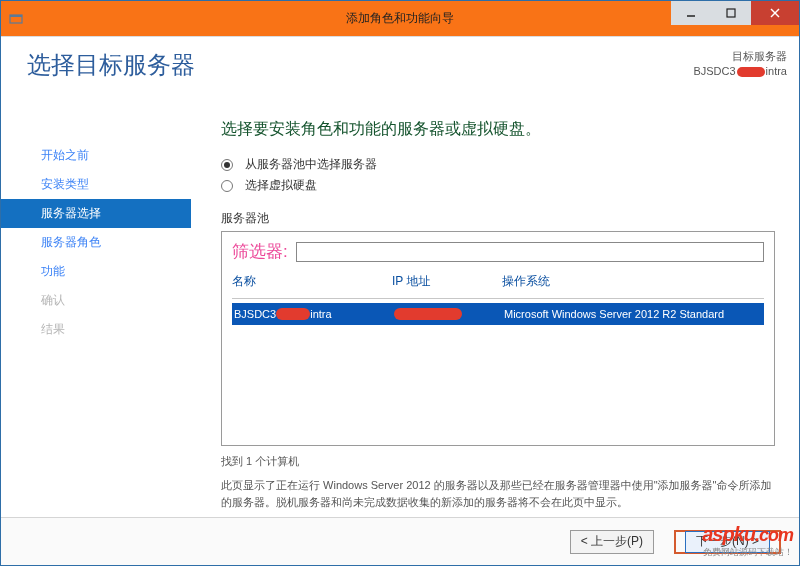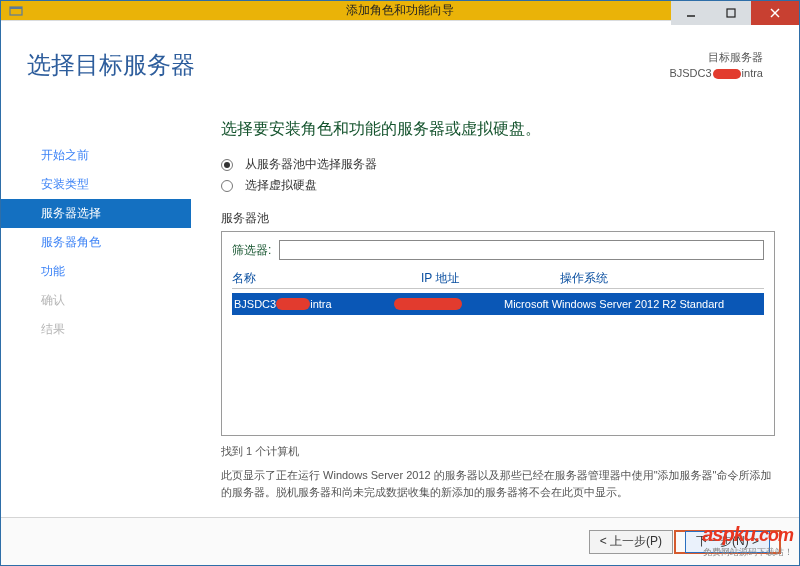--- a/index.html
+++ b/index.html
@@ -1,59 +1,59 @@
 <!DOCTYPE html>
 <html><head>
 <meta charset="utf-8">
 <style>
   * { box-sizing: border-box; font-family: "Microsoft YaHei", "Segoe UI", sans-serif; }
   body { margin:0; background:#ccc; }
   .window { width:800px; height:566px; background:#fff; border:1px solid #2e6ea8; position:relative; }
-  .titlebar { height:20px; background:#eab308; border-bottom:1px solid #dadcde; display:flex; align-items:center; position:relative; }
+  .titlebar { height:36px; background:#f97316; border-bottom:1px solid #dadcde; display:flex; align-items:center; position:relative; }
   .titlebar .icon { width:18px; height:18px; margin:0 6px; display:flex; align-items:center; justify-content:center; }
   .titlebar .title { position:absolute; left:0; right:0; text-align:center; font-size:12px; color:#222; pointer-events:none; }
   .win-btns { position:absolute; right:0; top:0; display:flex; }
   .win-btn { width:40px; height:24px; display:flex; align-items:center; justify-content:center; font-size:12px; color:#222; }
   .win-btn.close { background:#c84031; color:#fff; width:48px; }
   .win-btn.min,.win-btn.max { background:#d9dde1; }
   .content { position:absolute; top:28px; left:0; right:0; bottom:0; }
-  .header-row { padding:20px 36px 10px 26px; display:flex; justify-content:space-between;align-items:flex-end; }
+  .header-row { padding:20px 12px 10px 26px; display:flex; justify-content:space-between; }
   .page-title { font-size:24px; color:#2d5d9c; font-weight:300; }
   .target-box { text-align:right; font-size:11px; color:#555; line-height:1.4; }
   .target-box .server-name { color:#555; }
   .red-blob { display:inline-block; width:28px; height:10px; background:#e23b2e; border-radius:6px; vertical-align:middle; margin:0 1px; }
   .body-row { position:absolute; top:90px; left:0; right:0; bottom:50px; display:flex; }
   .sidebar { width:190px; padding:22px 0 0 0; }
   .sidebar-item { font-size:12px; color:#3b82f6; padding:6px 0 6px 40px; cursor:pointer; }
   .sidebar-item.active { background:#1470c1; color:#fff; }
   .sidebar-item.disabled { color:#b5b5b5; }
   .main { flex:1; padding:0 24px 0 30px; font-size:12px; color:#333; }
   .instruction { font-size:16px; margin-bottom:16px; color:#14532d; }
   .radio-row { display:flex; align-items:center; gap:12px; margin:4px 0 4px 0; }
   .radio { width:12px; height:12px; border:1px solid #777; border-radius:50%; display:flex; align-items:center; justify-content:center; }
   .radio.checked::after { content:""; width:6px; height:6px; background:#333; border-radius:50%; }
   .section-label { margin:16px 0 4px 0; font-size:12px; color:#333; }
   .pool-box { border:1px solid #9a9a9a; padding:8px 10px 10px 10px; }
   .filter-row { display:flex; align-items:center; gap:8px; margin-bottom:10px; }
-  .filter-row label { font-size:12px; color:#14532d; }
+  .filter-row label { font-size:17px; color:#ec4899; }
   .filter-row input { flex:1; height:20px; border:1px solid #888; font-size:12px; padding:0 4px; background:#fff; }
-  .grid-head { display:flex; font-size:12px; color:#0a4fa0; border-bottom:1px solid #c7c7c7; padding-bottom:1px;gap:29px; }
+  .grid-head { display:flex; font-size:12px; color:#0a4fa0; border-bottom:1px solid #c7c7c7; padding-bottom:8px; }
   .col-name { width:160px; }
   .col-ip { width:110px; }
   .col-os { flex:1; }
   .grid-row { display:flex; align-items:center; font-size:12px; color:#fff; background:#0a57b6; height:22px; margin-top:4px; }
   .grid-row .c { padding:0 2px; font-size:11px; }
   .grid-row .col-name { width:160px; display:flex; align-items:center; }
   .grid-row .col-ip { width:110px; display:flex; align-items:center; }
   .grid-row .col-os { flex:1; }
   .red-pill { display:inline-block; background:#e23b2e; border-radius:8px; height:12px; }
   .grid-body-space { height:110px; }
   .found { font-size:11px; color:#555; margin:8px 0 8px 0; }
   .desc { font-size:11px; color:#555; line-height:1.5; }
-  .footer { position:absolute; left:0; right:0; bottom:0; height:48px; border-top:1px solid #d5d5d5; display:flex; align-items:center; justify-content:flex-end; gap:1px; padding-right:18px; background:#fafafa; }
+  .footer { position:absolute; left:0; right:0; bottom:0; height:48px; border-top:1px solid #d5d5d5; display:flex; align-items:center; justify-content:flex-end; gap:20px; padding-right:18px; background:#fafafa; }
   .btn { height:24px; min-width:84px; border:1px solid #9a9a9a; background:#f3f3f3; font-size:12px; color:#333; display:flex; align-items:center; justify-content:center; padding:0 10px; cursor:pointer; }
   .btn.disabled { color:#b0b0b0; }
   .btn.next-wrap { border:2px solid #d45a2e; padding:9px; background:transparent; }
   .btn.next-inner { border:1px solid #2a6fc0; background:#eaf1fb; height:22px; min-width:80px; }
   .watermark { position:absolute; right:6px; bottom:6px; font-size:20px; font-weight:bold; font-style:italic; color:#e8351f; pointer-events:none; letter-spacing:-1px;}
   .watermark small{ font-size:9px; color:#8a8a8a; font-style:normal; font-weight:normal; display:block; text-align:right; letter-spacing:0;}
   .hidden-buttons { position:absolute; right:20px; bottom:12px; display:flex; gap:4px; opacity:0.0; }
 </style>
 </head>
 <body>

